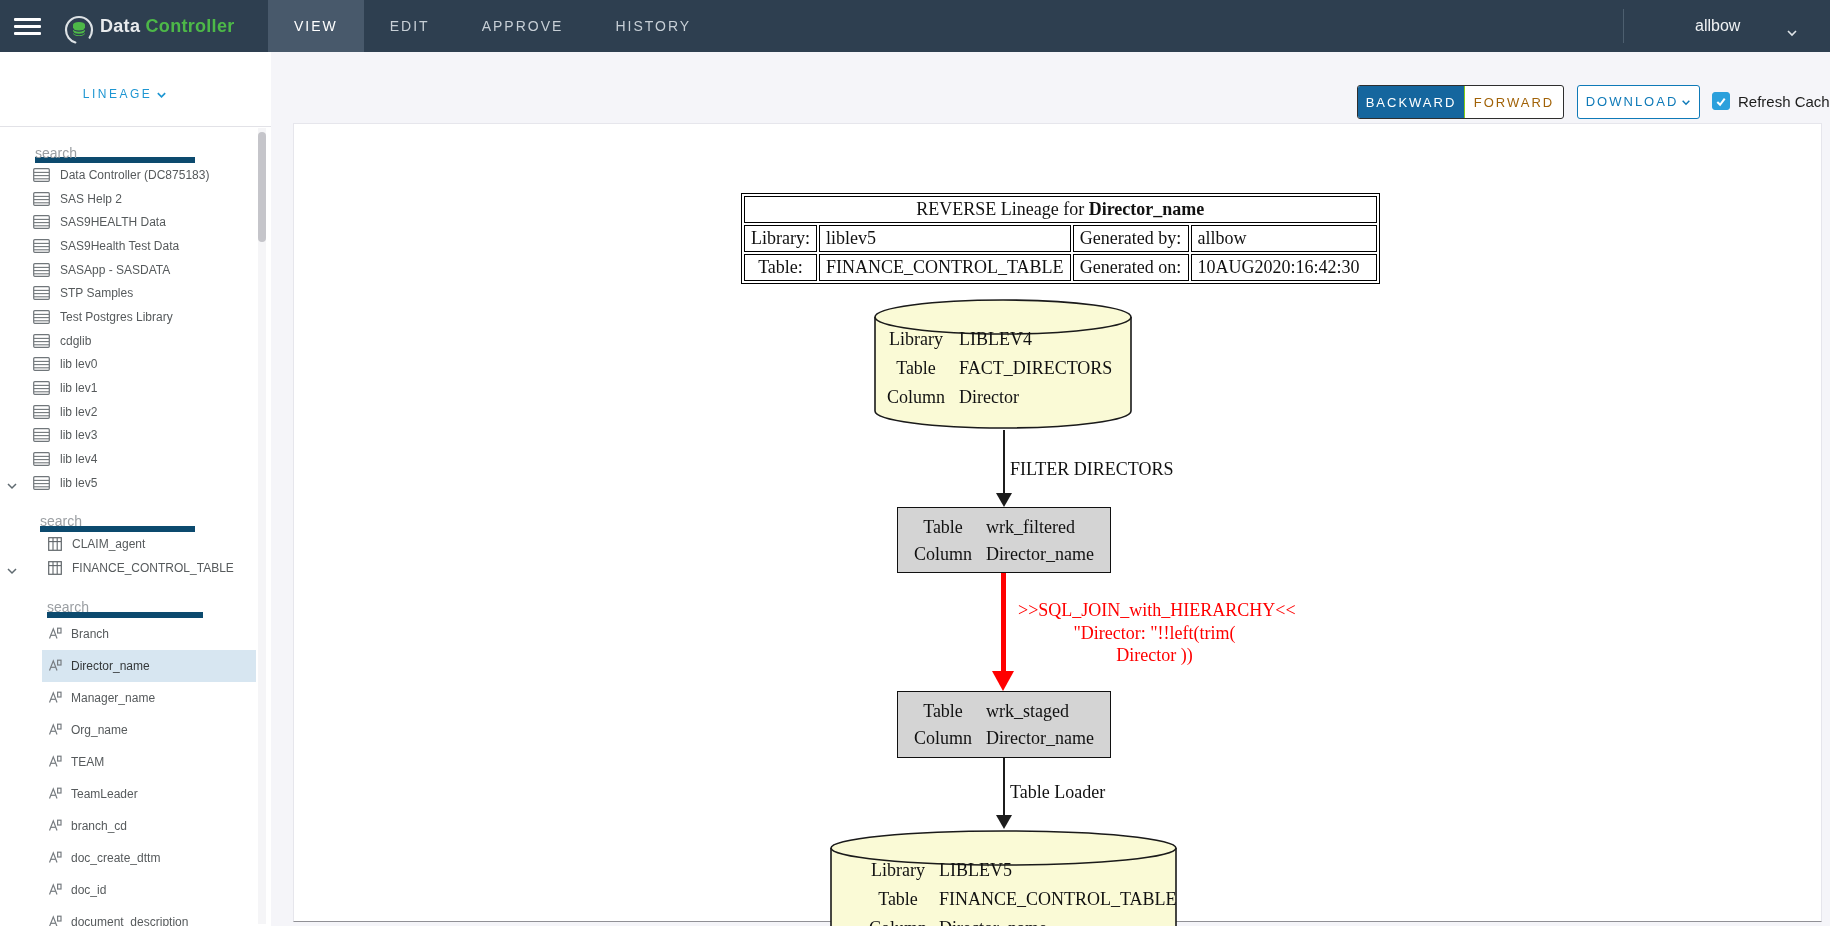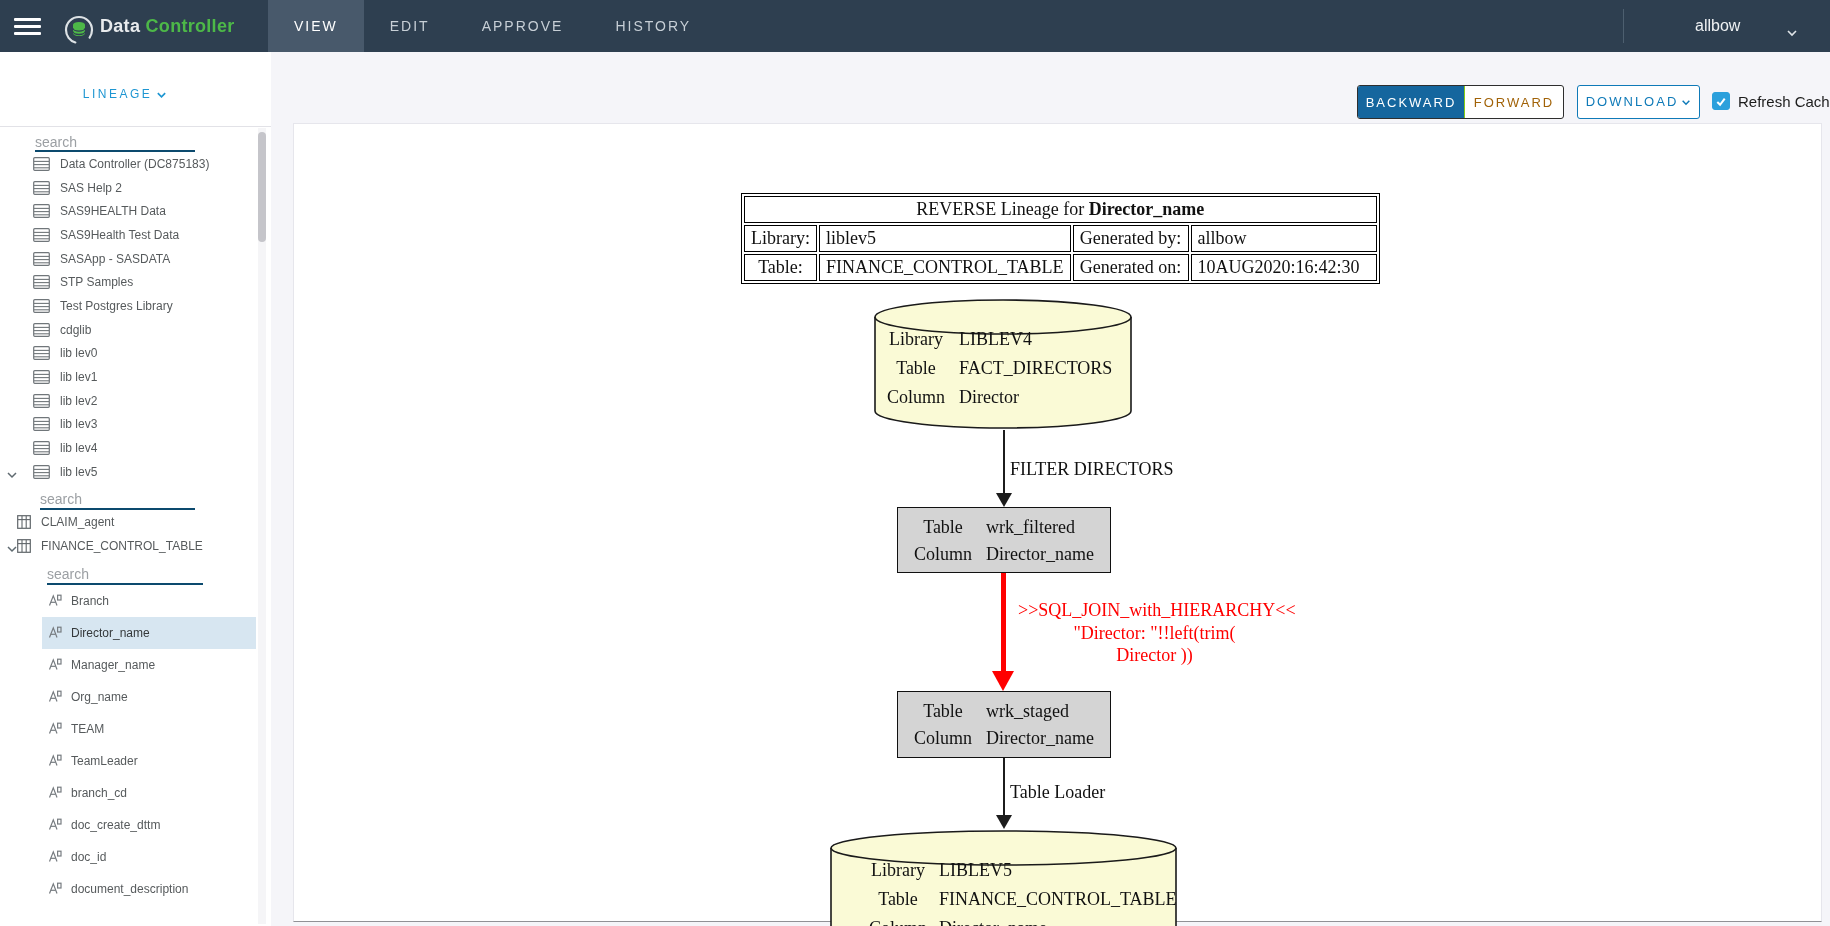--- a/index.html
+++ b/index.html
@@ -26,34 +26,34 @@
   
   .sidebar { position:absolute; left:0; top:52px; width:271px; height:874px; background:#fff; overflow:hidden; }
   .lineage { position:absolute; top:32px; left:0; width:250px; height:20px; line-height:20px;
              text-align:center; color:var(--lineage-blue,#1e96d2); font-size:12px;
              letter-spacing:2.5px; cursor:pointer; }
   .lineage svg { vertical-align:-1px; margin-left:4px; }
   .side-divider { position:absolute; top:74px; left:0; width:271px; height:1px; background:#e2e2e7; }
   .sb-track { position:absolute; left:258px; top:76px; width:8px; height:796px; background:#f5f5f7; }
   .sb-thumb { position:absolute; left:0; top:4px; width:8px; height:110px; background:#c5c5ca; border-radius:4px; cursor:pointer; }
   .side-content { position:absolute; left:0; top:74px; width:258px; height:800px; overflow:hidden; }
-  .search-wrap { border-bottom:2px solid #0c4a6e; height:20px; margin-top:6px; }
+  .search-wrap { border-bottom:6px solid #0c4a6e; height:20px; margin-top:17px; }
   .sw-1 { margin-left:35px; width:160px; }
   .sw-2 { margin-left:40px; width:155px; }
   .sw-3 { margin-left:47px; width:156px; }
   .search-wrap input { border:none; outline:none; width:100%; height:19px; font-size:14px;
                        color:#666; background:transparent; font-family:inherit; }
   .search-wrap input::placeholder { color:#9b9fa3; }
   .row { display:flex; align-items:center; position:relative; font-size:12px; color:#565a5c;
          white-space:nowrap; cursor:pointer; }
   .row .ic { margin-right:10px; flex:none; display:inline-flex; }
   .row .chev { position:absolute; left:6px; top:50%; margin-top:-4px; display:none; }
   .row.expanded .chev { display:block; }
   .lib-row { height:23.7px; padding-left:33px; }
-  .tbl-row { height:24.5px; padding-left:17px; }
+  .tbl-row { height:24.5px; padding-left:48px; }
   .col-row { height:32px; margin-left:42px; width:214px; padding-left:5px; }
   .col-row .ic { margin-right:9px; }
   .col-row.selected { background:var(--selected-item-bg,#d7e6f1); color:#34383a; }
 
   
   .main-bg { position:absolute; left:271px; top:52px; width:1559px; height:874px; background:#f5f5f9; }
   .panel { position:absolute; left:293px; top:123px; width:1529px; height:799px; background:#fff;
            border:1px solid #e6e6ec; border-bottom:1px solid #919196; }
   .panel-divider { position:absolute; left:0; top:57px; width:100%; height:0px; }
 

